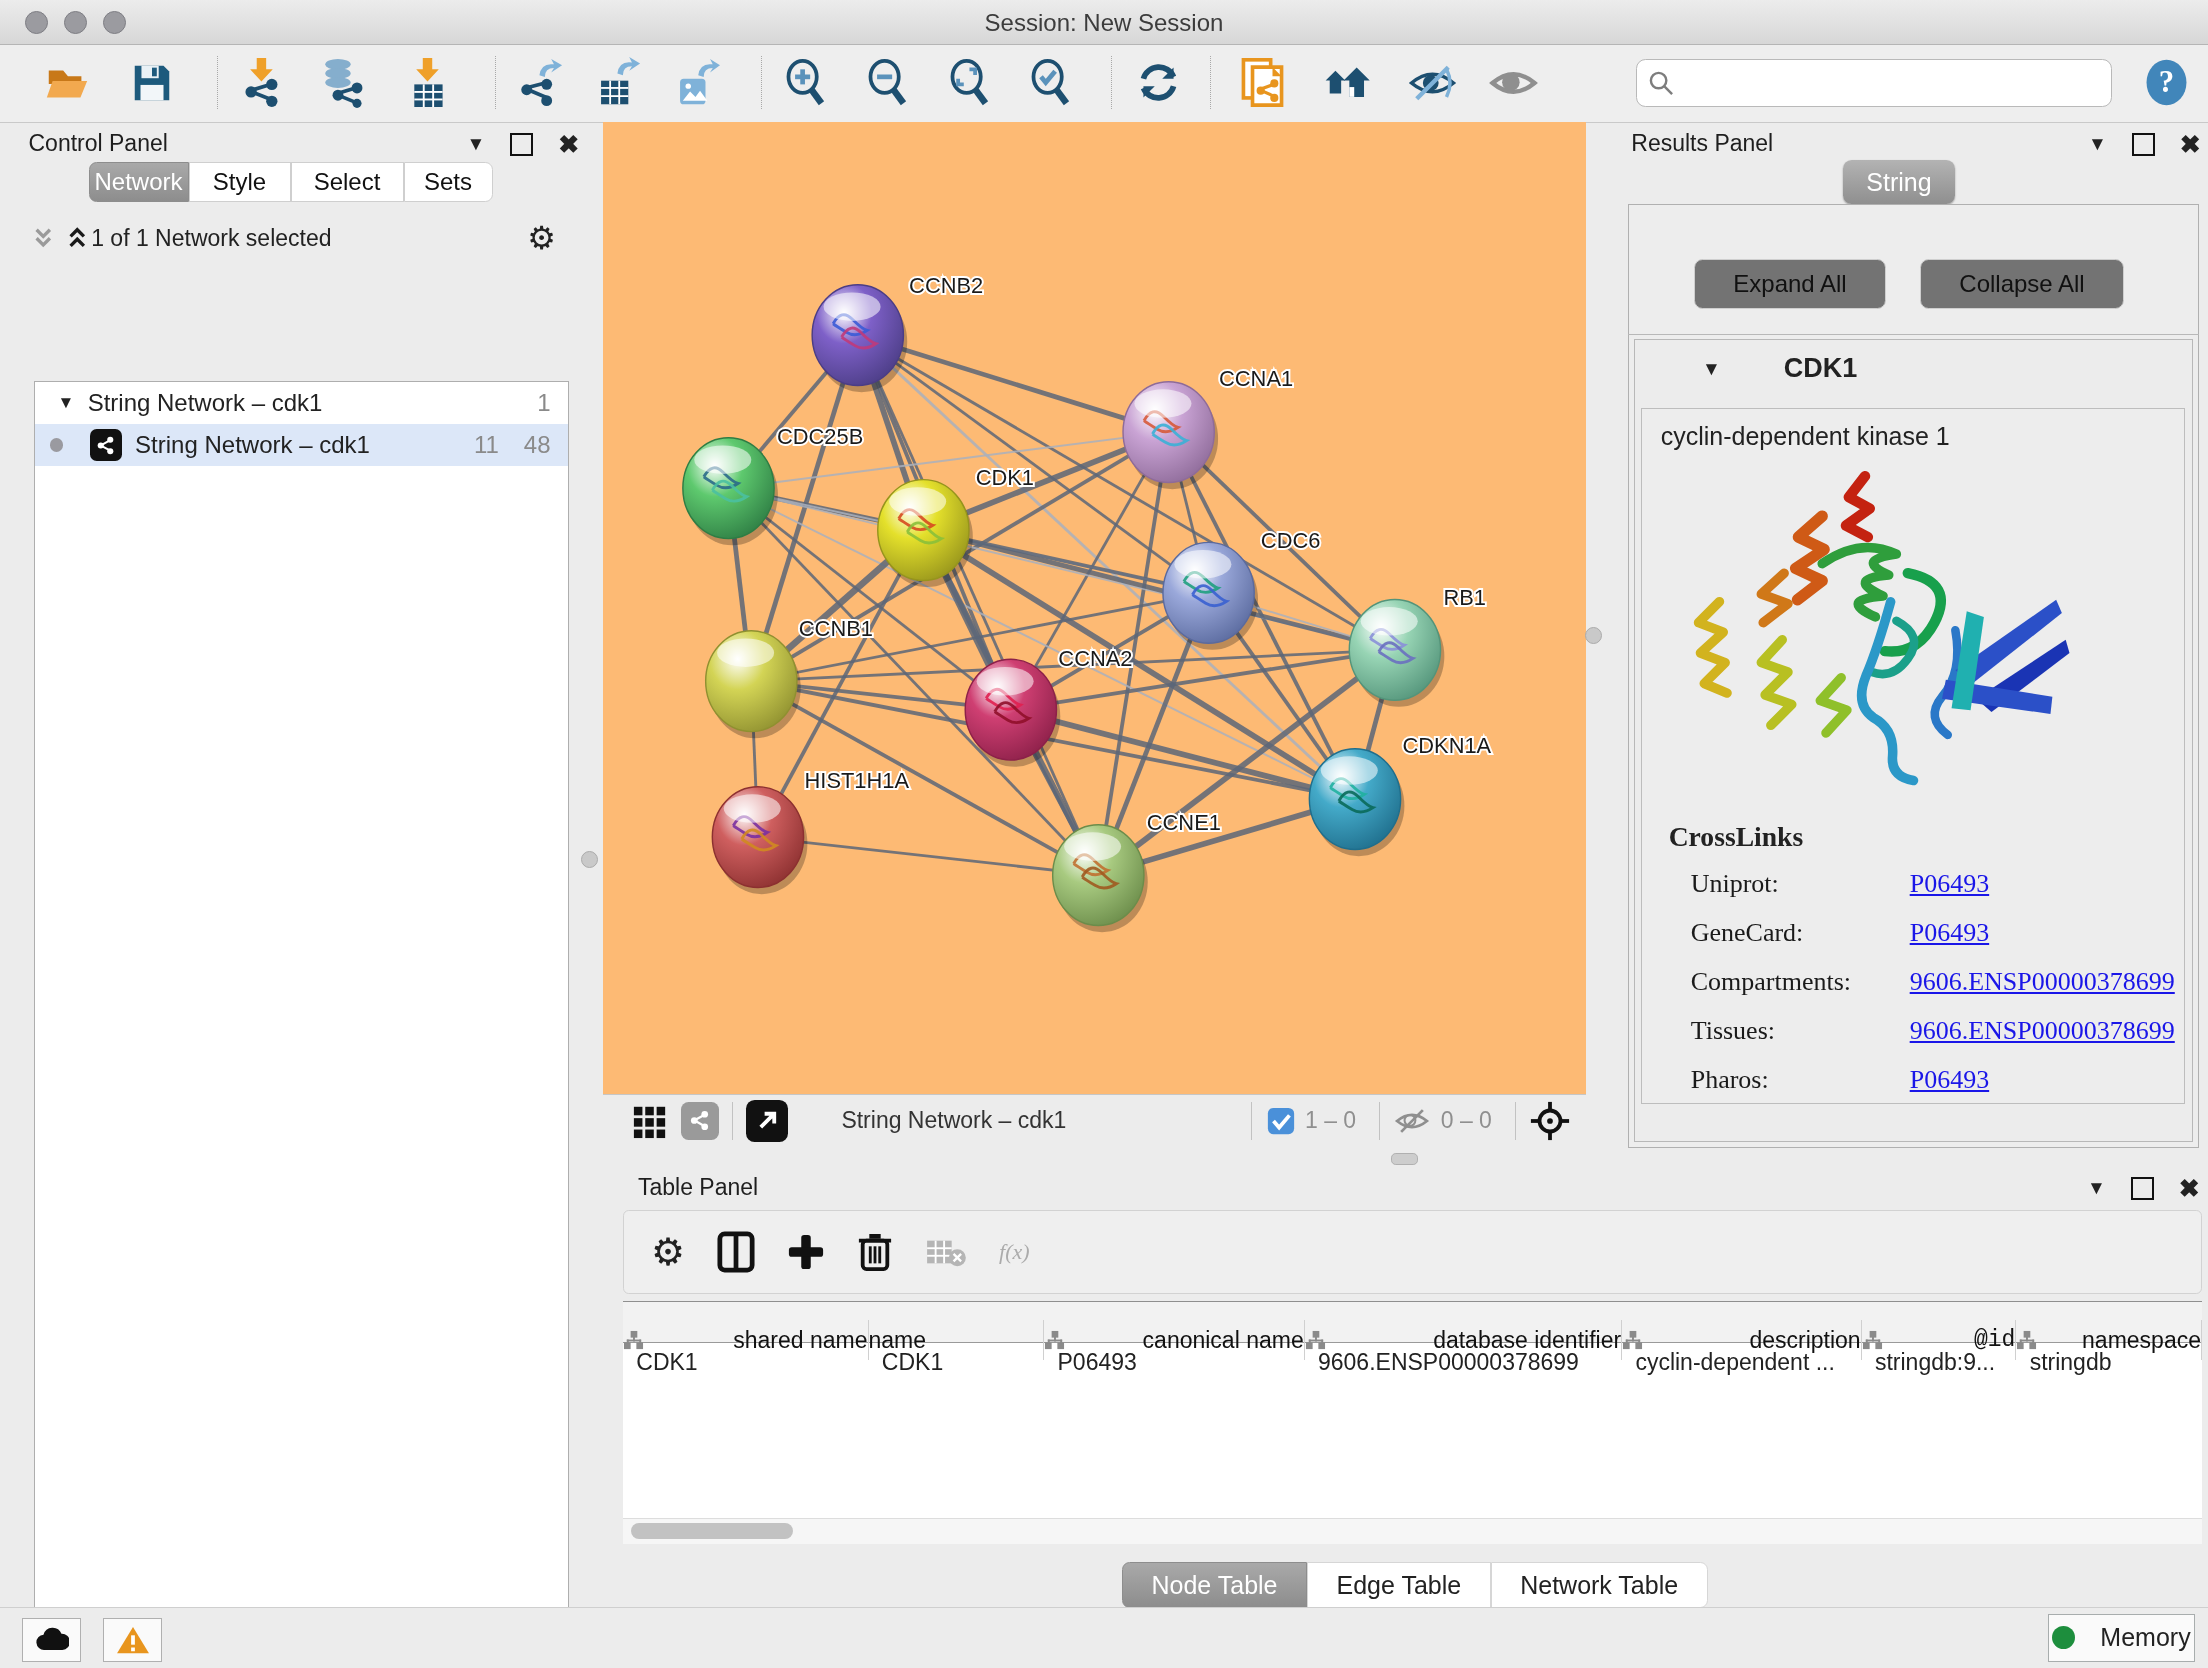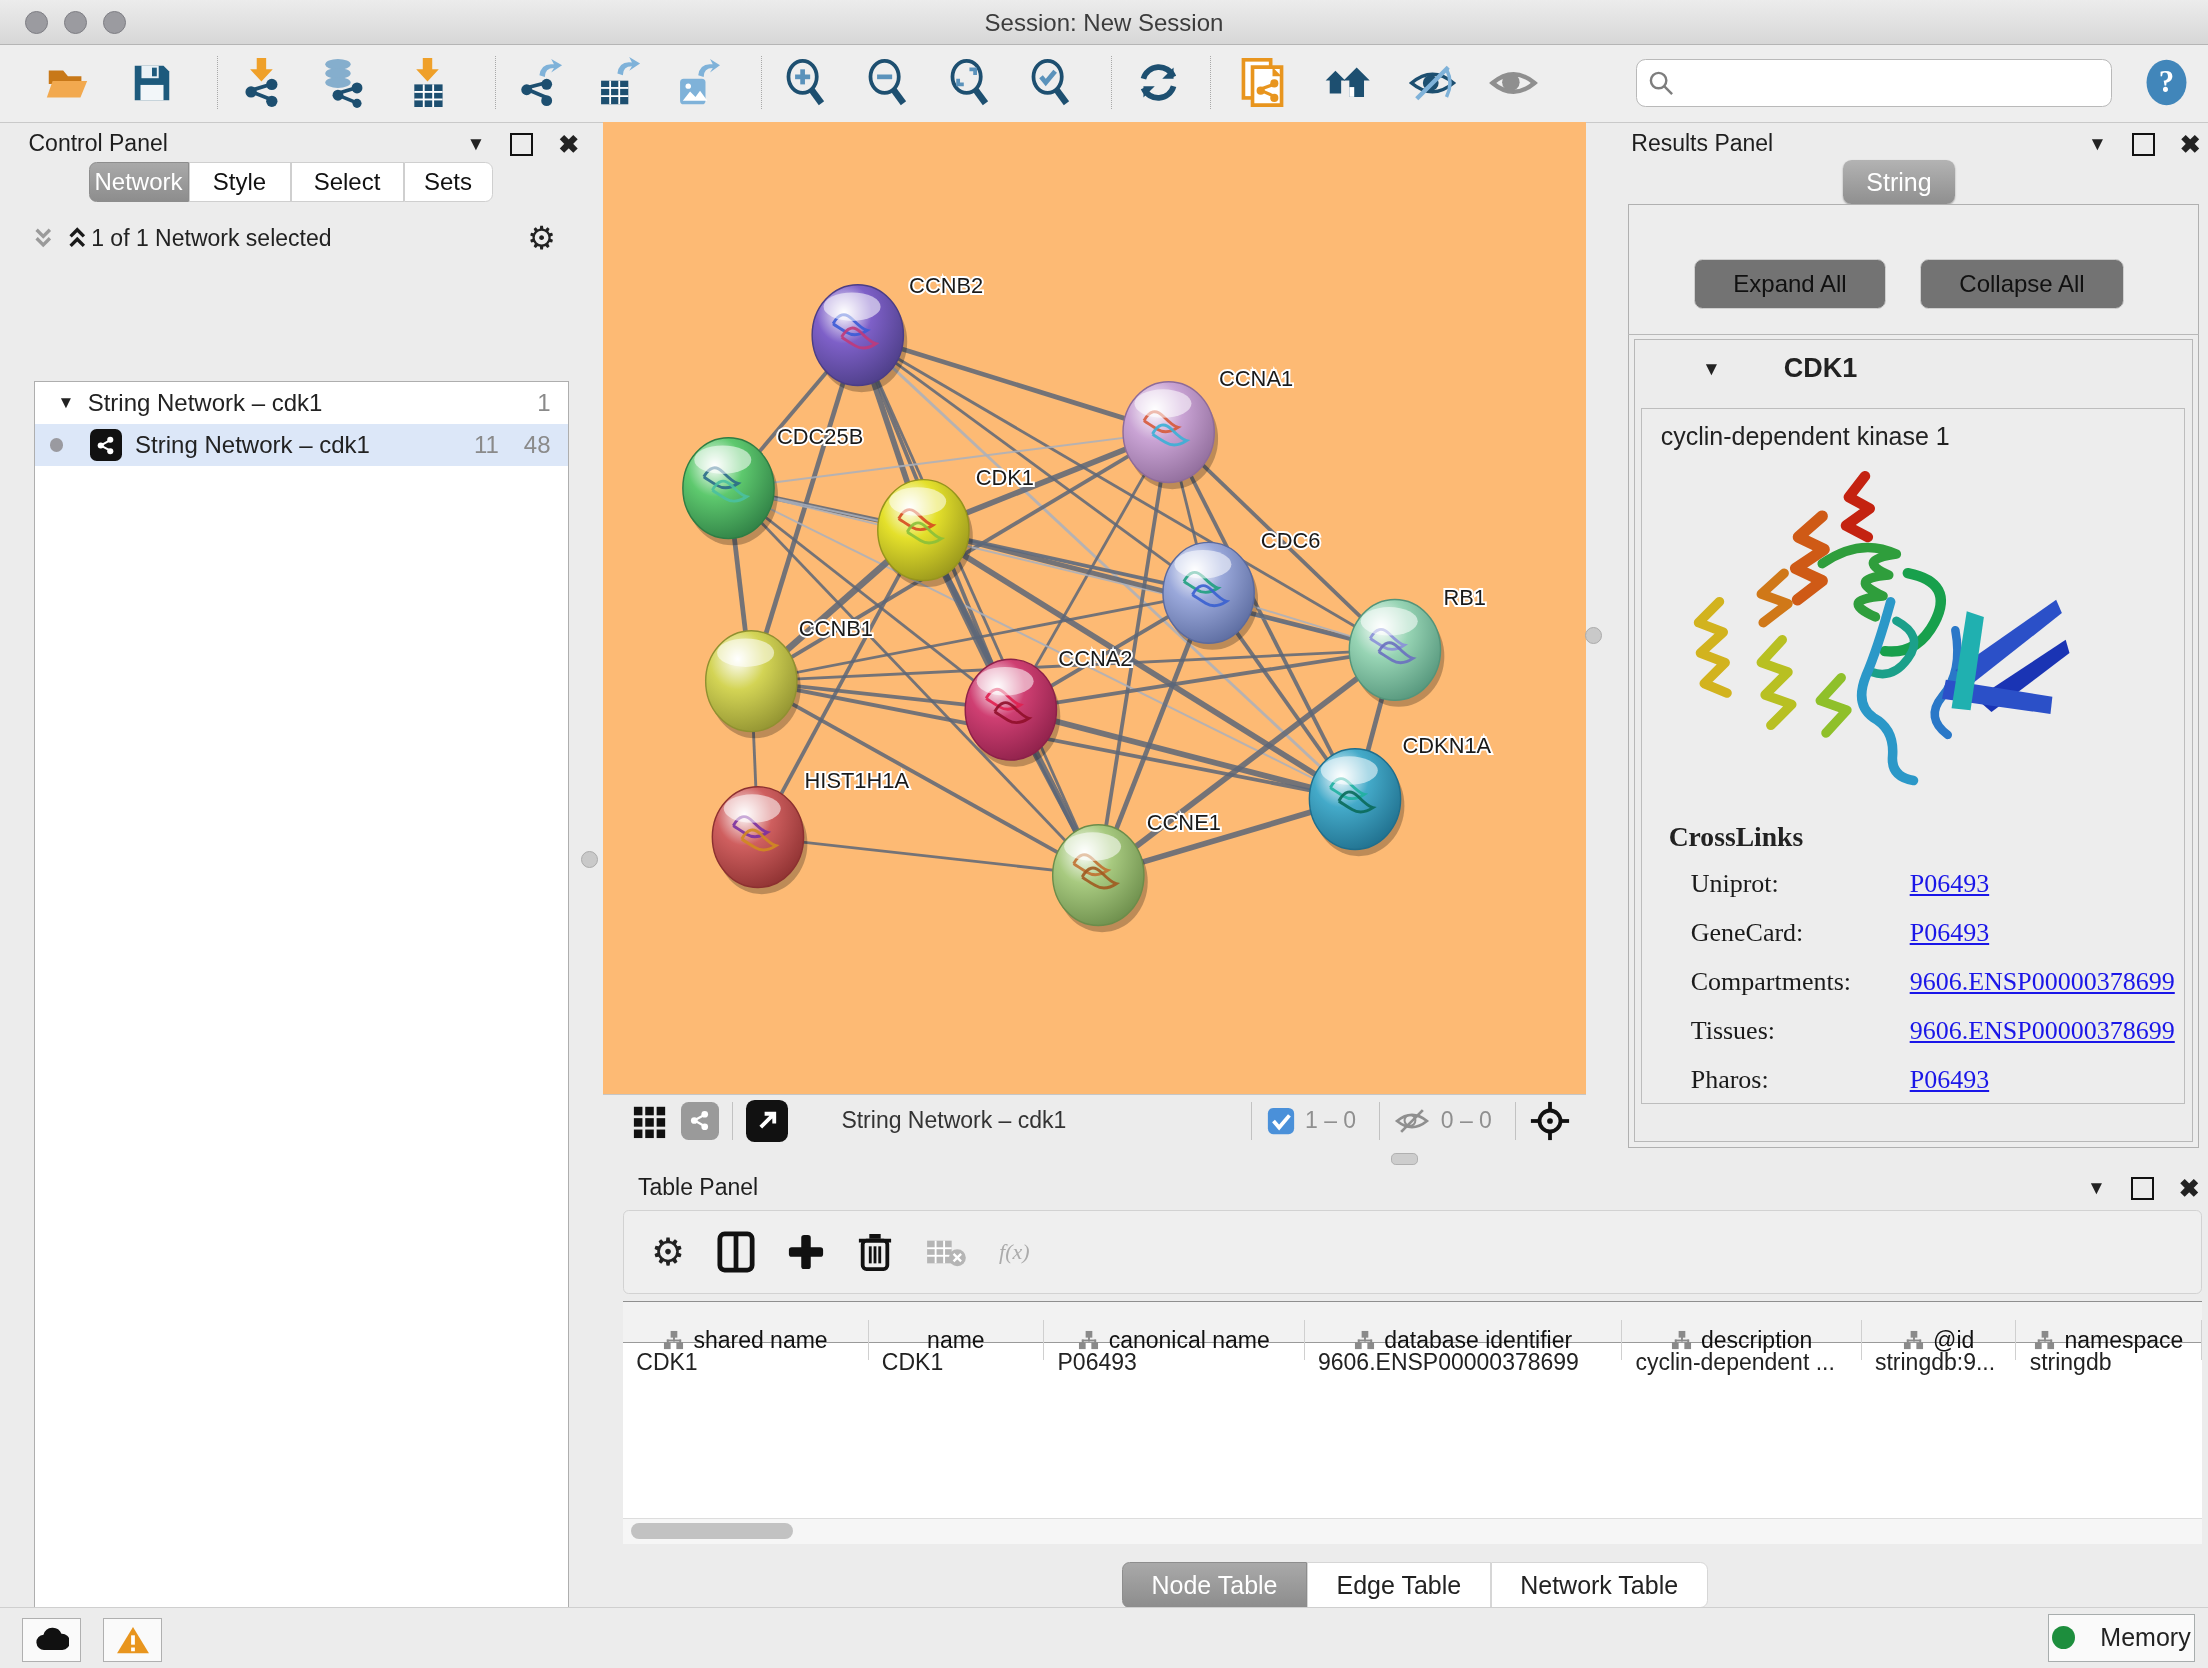--- a/index.html
+++ b/index.html
@@ -52,21 +52,21 @@
   .innerbox{left:5.7px;top:68px;width:544px;height:696px;border:1px solid #bdbdbd;background:#ededed;box-sizing:border-box;}
   .serif{font-family:"Liberation Serif",serif;}
   .xlrow{display:flex;font-size:26px;height:49px;align-items:center;}
   .xlrow .xl-label{width:219px;padding-left:49px;color:#1a1a1a;}
   .xlrow a{color:#1a16e8;text-decoration:underline;}
   
   .tpToolbar{left:623px;top:1210px;width:1579px;height:84px;background:#efefef;border:1px solid #d2d2d2;
     border-radius:5.7px;display:flex;align-items:center;gap:32px;padding-left:27px;box-sizing:border-box;}
   .datatable{left:623px;top:1301px;width:1579px;height:217px;background:#fff;border-top:1.9px solid #8f8f8f;overflow:hidden;}
   .thead{display:flex;height:40px;background:#f2f2f2;border-bottom:1.9px solid #9a9a9a;align-items:center;}
-  .th{display:flex;align-items:center;justify-content:center;gap:9.5px;font-size:23px;color:#111;
+  .th{display:flex;align-items:center;justify-content:space-between;gap:9.5px;font-size:23px;color:#111;
       border-right:1px solid #d0d0d0;height:100%;box-sizing:border-box;overflow:hidden;white-space:nowrap;margin-top:36px;}
   .tdrow{display:flex;height:38px;align-items:center;font-size:23px;}
   .td{padding-left:13.3px;box-sizing:border-box;overflow:hidden;white-space:nowrap;}
   .hscroll{left:623px;top:1518px;width:1579px;height:25px;background:#f6f6f6;border-top:1px solid #ddd;}
   .hthumb{left:7.6px;top:3.8px;width:162px;height:16px;border-radius:8.6px;background:#c2c2c2;}
   .bottabs{left:1122px;top:1562px;height:44px;display:flex;}
   .bottab{height:44px;padding:0 28.5px;display:flex;align-items:center;background:#fff;border:1px solid #d6d6d6;
     font-size:25px;}
   .bottab.sel{background:linear-gradient(#a9a9a9,#8d8d8d);color:#fff;border-color:#8d8d8d;border-radius:7.6px 0 0 7.6px;}
   .bottab:last-child{border-radius:0 7.6px 7.6px 0;}
@@ -746,21 +746,21 @@
             <rect x="1" y="13" width="7" height="7"></rect>
             <rect x="14" y="13" width="7" height="7"></rect>
             <rect x="10.5" y="7" width="2" height="5"></rect>
             <rect x="4" y="10" width="15" height="2"></rect>
             <rect x="4" y="10" width="2" height="4"></rect>
             <rect x="17" y="10" width="2" height="4"></rect>
           </g>
         </svg>
         <span>description</span>
       </div>
-      <div class="th" style="width: 155px;">
+      <div class="th" style="width: 155px; font-family: Liberation Mono, monospace;">
         <svg width="21" height="21" viewBox="0 0 22 22">
           <g fill="#8a8a8a">
             <rect x="8" y="1" width="7" height="7"></rect>
             <rect x="1" y="13" width="7" height="7"></rect>
             <rect x="14" y="13" width="7" height="7"></rect>
             <rect x="10.5" y="7" width="2" height="5"></rect>
             <rect x="4" y="10" width="15" height="2"></rect>
             <rect x="4" y="10" width="2" height="4"></rect>
             <rect x="17" y="10" width="2" height="4"></rect>
           </g>

